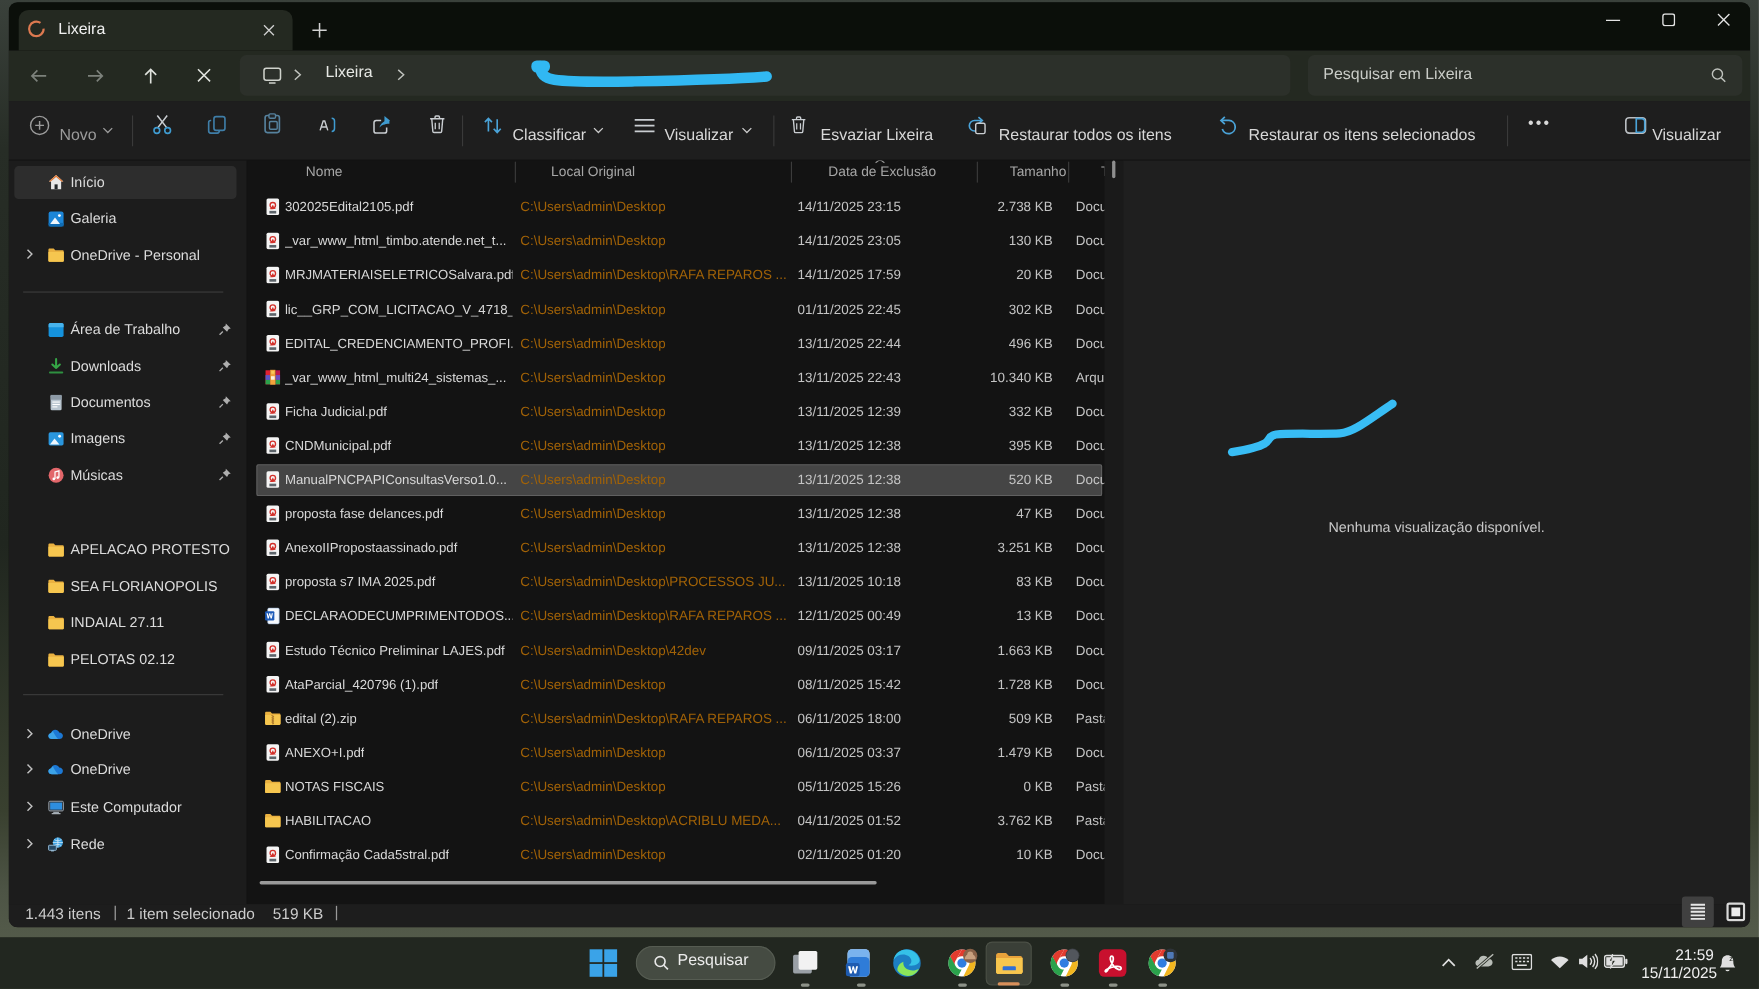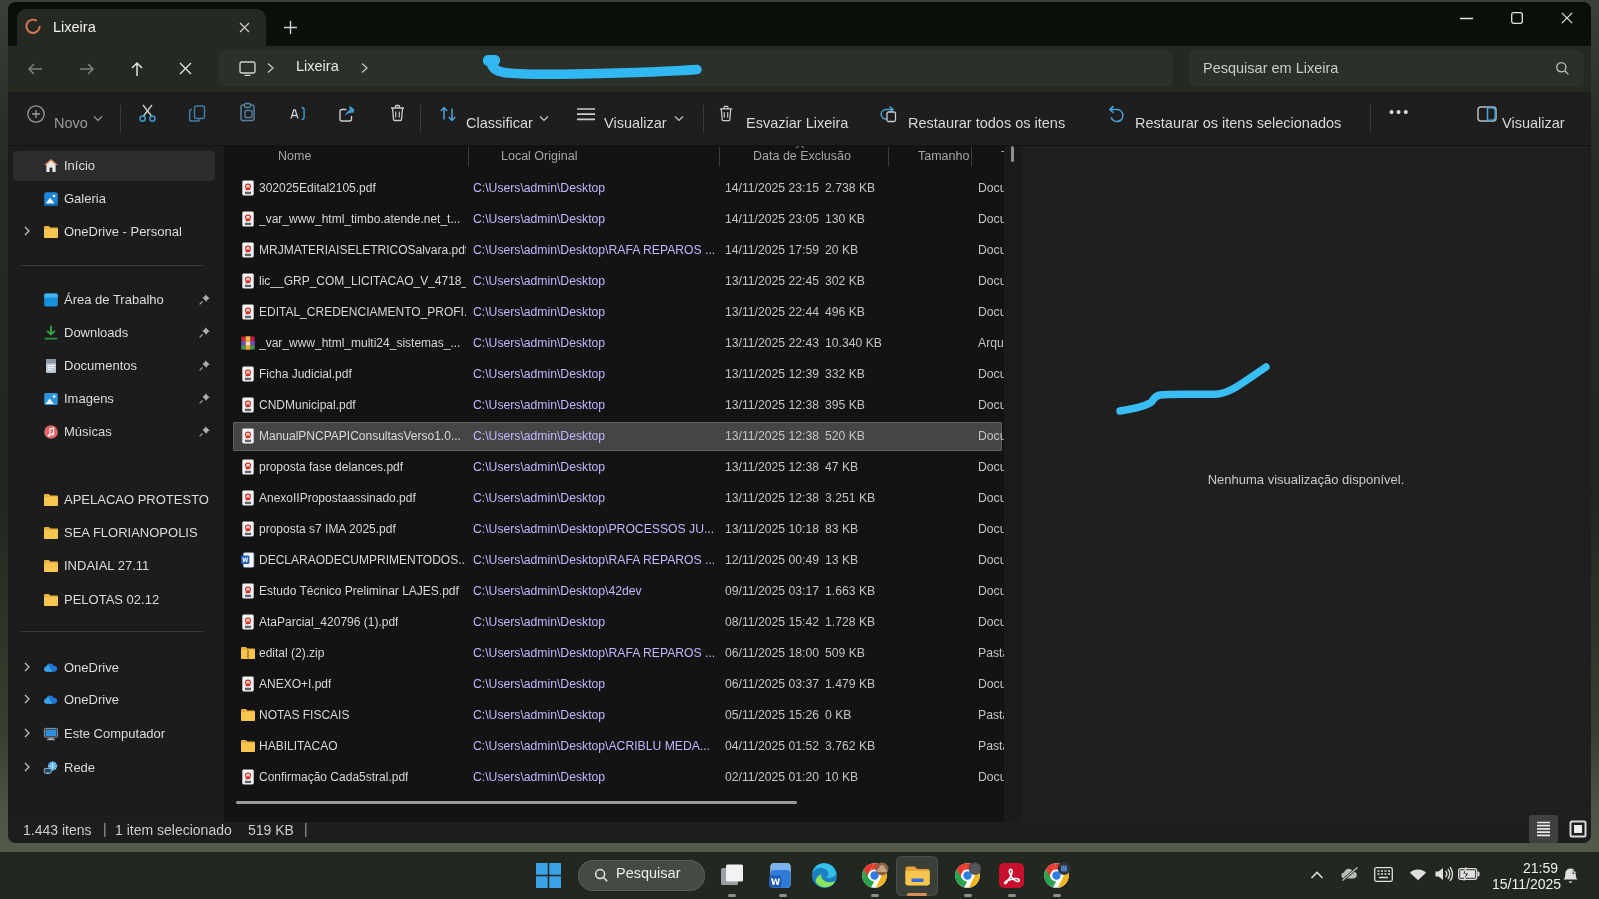--- a/index.html
+++ b/index.html
@@ -19,23 +19,23 @@
 .srow{left:5px;width:202px;height:30px;border-radius:4px;color:#dcdcdc;font-size:13px;}
 .slabel{position:absolute;left:51px;top:7px;white-space:nowrap;}
 .schev{position:absolute;left:9px;top:9px;color:#b9b9b9;}
 .spin{position:absolute;right:4px;top:8px;}
 .ssep{left:13px;width:182px;height:1px;background:#3c3c3c;}
 #list{left:217px;top:0;width:787px;height:676px;background:#131313;overflow:hidden;}
 .hdr{color:#a6a6a6;font-size:12.5px;top:3px;margin-left:28px;}
 .hsep{width:1px;height:19px;background:#3c3c3c;top:1px;}
 .row{left:0;width:787px;height:31px;}
 .rname{position:absolute;left:34px;top:8px;color:#d8d8d8;font-size:12px;white-space:nowrap;max-width:207px;overflow:hidden;}
-.rpath{position:absolute;left:248px;top:8px;color:#c4b5fd;font-size:12.2px;white-space:nowrap;max-width:245px;overflow:hidden;}
+.rpath{position:absolute;left:248px;top:8px;color:#a16207;font-size:12.2px;white-space:nowrap;max-width:245px;overflow:hidden;}
 .rdate{position:absolute;left:500px;top:8px;color:#c4c4c4;font-size:12.2px;white-space:nowrap;}
-.rsize{position:absolute;left:600px;width:132px;top:8px;color:#c4c4c4;font-size:12.2px;text-align:left;}
+.rsize{position:absolute;left:600px;width:132px;top:8px;color:#c4c4c4;font-size:12.2px;text-align:right;}
 .rtipo{position:absolute;left:753px;top:8px;color:#c4c4c4;font-size:12.2px;}
 .fi{position:absolute;left:15px;top:7px;width:16px;height:16px;}
 .fi2{width:16px;height:16px;}
 #preview{left:1013px;top:0;width:570px;height:676px;background:#1f1f1f;}
 #statusbar{left:0;top:820px;width:100%;height:21px;background:#1d1d1d;color:#cccccc;font-size:14px;}
 #taskbar{left:0;top:852px;width:1599px;height:47px;background:#222720;}
 .tico{top:9px;width:29px;height:29px;}
 .tind{top:42px;width:8px;height:3px;border-radius:2px;background:#8d9288;}
 svg{display:block;}
 
@@ -395,21 +395,21 @@
 </div>
 <div class="a row" style="top:120px">
 <svg class="fi" viewBox="0 0 16 16">
             <rect x="2.3" y="0.5" width="11.4" height="15" rx="1.4" fill="#f4f4f4"></rect>
             <circle cx="8" cy="6.6" r="2.5" fill="none" stroke="#d2302a" stroke-width="1.2"></circle>
             <path d="M5 9.9c1.3-.6 2.3-1.9 2.8-3.6h.5c.4 1.6 1.3 2.9 2.7 3.4-1.9.5-4.2.6-6 .2z" fill="#d2302a"></path>
             <rect x="4.9" y="11.7" width="6.2" height="2.4" fill="#5d646a"></rect>
           </svg>
 <div class="rname">lic__GRP_COM_LICITACAO_V_4718_...</div>
 <div class="rpath">C:\Users\admin\Desktop</div>
-<div class="rdate">13/11/2025 22:45</div>
+<div class="rdate">01/11/2025 22:45</div>
 <div class="rsize">302 KB</div>
 <div class="rtipo">Docu</div>
 </div>
 <div class="a row" style="top:151px">
 <svg class="fi" viewBox="0 0 16 16">
             <rect x="2.3" y="0.5" width="11.4" height="15" rx="1.4" fill="#f4f4f4"></rect>
             <circle cx="8" cy="6.6" r="2.5" fill="none" stroke="#d2302a" stroke-width="1.2"></circle>
             <path d="M5 9.9c1.3-.6 2.3-1.9 2.8-3.6h.5c.4 1.6 1.3 2.9 2.7 3.4-1.9.5-4.2.6-6 .2z" fill="#d2302a"></path>
             <rect x="4.9" y="11.7" width="6.2" height="2.4" fill="#5d646a"></rect>
           </svg>

